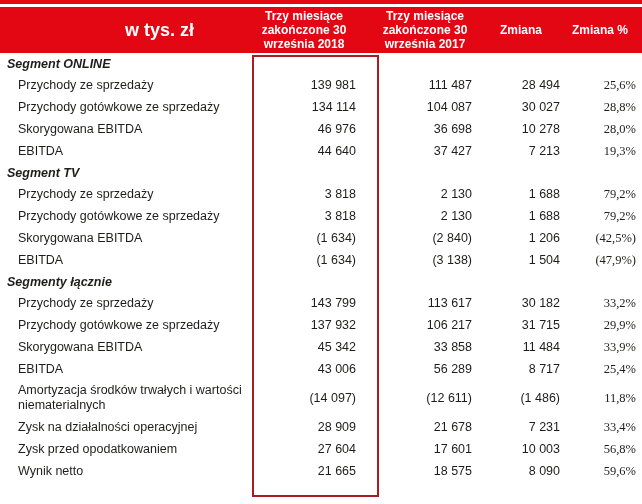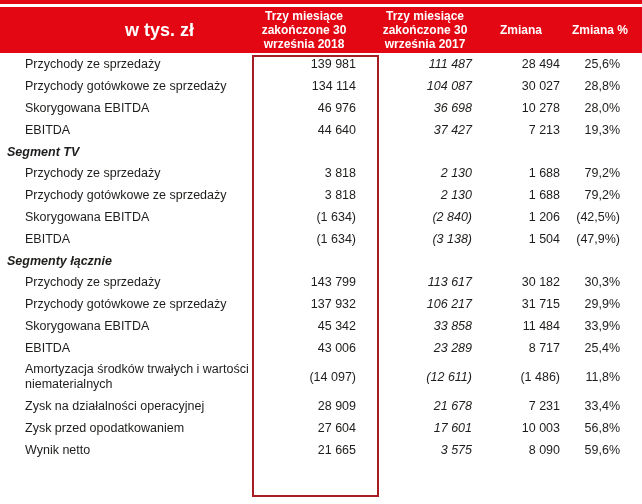--- a/index.html
+++ b/index.html
@@ -44,37 +44,37 @@
   thead th .hdr { display: inline-block; max-width: 112px; }
   tbody td {
     font-size: 12.5px;
     height: 22px;
     vertical-align: middle;
     white-space: nowrap;
     padding: 0;
     color: var(--text, #1d1d1b);
   }
   tbody td.label {
-    padding-left: 25px;
+    padding-left: 18px;
     white-space: normal;
     line-height: 15px;
     margin-top: 40px;
   }
   tbody tr.section-row td {
     height: 21px;
     font-weight: bold;
     font-style: italic;
     padding-left: 7px;
   }
   tbody tr.tall td { height: 36px; }
   tbody td.num { text-align: right; }
   tbody td.c2 { padding-right: 22px; }
-  tbody td.c3 { padding-right: 10px; font-style: italic; }
+  tbody td.c3 { padding-right: 10px; }
   tbody td.c4 { padding-right: 4px; }
-  tbody td.c5 { padding-right: 22px; }
+  tbody td.c5 { padding-right: 6px; font-family: Liberation Serif, serif; }
   .highlight-box {
     position: absolute;
     left: 252px;
     top: 55px;
     width: 127px;
     height: 442px;
     border: 2px solid var(--box, #a81d22);
     pointer-events: none;
   }
 </style>
@@ -105,20 +105,23 @@
         </th>
         <th class="h4">
           <span class="hdr">Zmiana</span>
         </th>
         <th class="h5">
           <span class="hdr">Zmiana %</span>
         </th>
       </tr>
     </thead>
     <tbody>
+        <tr class="section-row">
+          <td colspan="5">Segment ONLINE</td>
+        </tr>
         <tr>
           <td class="label">Przychody ze sprzedaży</td>
           <td class="num c2">139 981</td>
           <td class="num c3">111 487</td>
           <td class="num c4">28 494</td>
           <td class="num c5">25,6%</td>
         </tr>
         <tr>
           <td class="label">Przychody gotówkowe ze sprzedaży</td>
           <td class="num c2">134 114</td>
@@ -172,40 +175,40 @@
           <td class="num c5">(47,9%)</td>
         </tr>
         <tr class="section-row">
           <td colspan="5">Segmenty łącznie</td>
         </tr>
         <tr>
           <td class="label">Przychody ze sprzedaży</td>
           <td class="num c2">143 799</td>
           <td class="num c3">113 617</td>
           <td class="num c4">30 182</td>
-          <td class="num c5">30,3%</td>
+          <td class="num c5">33,2%</td>
         </tr>
         <tr>
           <td class="label">Przychody gotówkowe ze sprzedaży</td>
           <td class="num c2">137 932</td>
           <td class="num c3">106 217</td>
           <td class="num c4">31 715</td>
           <td class="num c5">29,9%</td>
         </tr>
         <tr>
           <td class="label">Skorygowana EBITDA</td>
           <td class="num c2">45 342</td>
           <td class="num c3">33 858</td>
           <td class="num c4">11 484</td>
           <td class="num c5">33,9%</td>
         </tr>
         <tr>
           <td class="label">EBITDA</td>
           <td class="num c2">43 006</td>
-          <td class="num c3">23 289</td>
+          <td class="num c3">56 289</td>
           <td class="num c4">8 717</td>
           <td class="num c5">25,4%</td>
         </tr>
         <tr class="tall">
           <td class="label">Amortyzacja środków trwałych i wartości niematerialnych</td>
           <td class="num c2">(14 097)</td>
           <td class="num c3">(12 611)</td>
           <td class="num c4">(1 486)</td>
           <td class="num c5">11,8%</td>
         </tr>
@@ -219,21 +222,21 @@
         <tr>
           <td class="label">Zysk przed opodatkowaniem</td>
           <td class="num c2">27 604</td>
           <td class="num c3">17 601</td>
           <td class="num c4">10 003</td>
           <td class="num c5">56,8%</td>
         </tr>
         <tr>
           <td class="label">Wynik netto</td>
           <td class="num c2">21 665</td>
-          <td class="num c3">3 575</td>
+          <td class="num c3">18 575</td>
           <td class="num c4">8 090</td>
           <td class="num c5">59,6%</td>
         </tr>
       </tbody>
   </table>
 
   <div class="highlight-box"></div>
 </div>
 
 </body></html>

